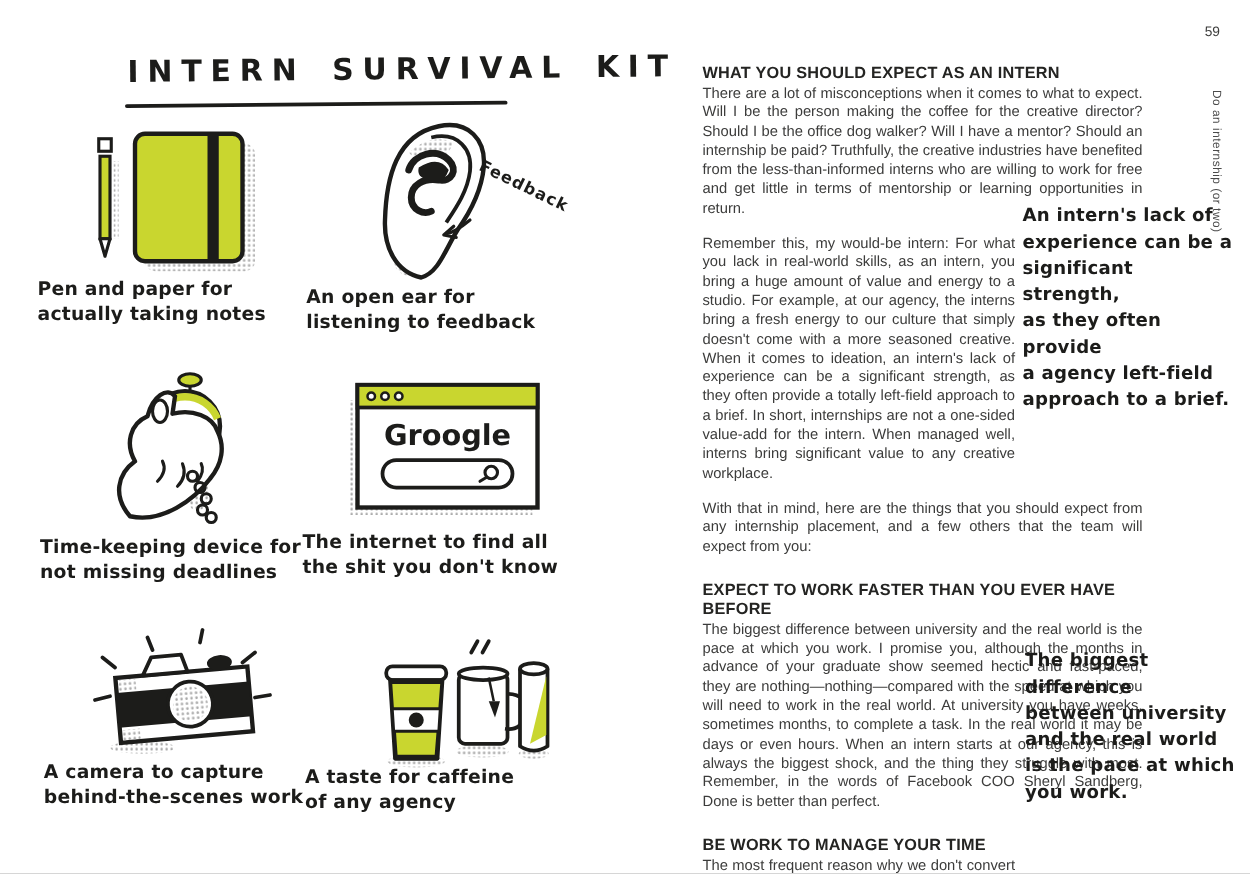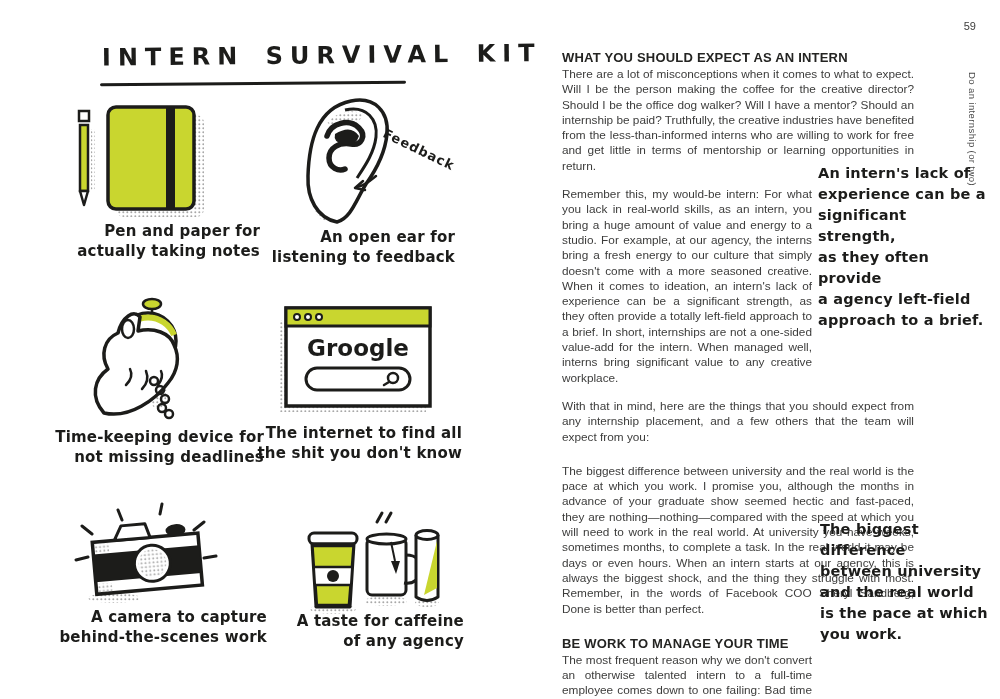--- a/index.html
+++ b/index.html
@@ -5,21 +5,21 @@
   html,body{margin:0;padding:0;background:#9a9a9a;}
   .sheet{position:relative;width:1000px;height:699px;margin:0 auto;background:#ffffff;
          font-family:"Liberation Sans",sans-serif;overflow:hidden;color:#1c1c1a;}
   
   .page-title{position:absolute;left:102px;top:42px;width:310px;text-align:center;
       font-family:"DejaVu Sans",sans-serif;font-weight:700;font-size:24px;
       letter-spacing:7px;word-spacing:6px;transform:rotate(-0.6deg);white-space:nowrap;}
   .title-underline{position:absolute;left:100px;top:82px;width:306px;height:3px;
       background:#1c1c1a;border-radius:2px;transform:rotate(-0.5deg);}
   .illu{position:absolute;}
-  .caption{position:absolute;text-align:right;white-space:pre-line;
+  .caption{position:absolute;text-align:left;white-space:pre-line;
       font-family:"DejaVu Sans",sans-serif;font-weight:700;font-size:15px;
       line-height:1.3;letter-spacing:0.2px;color:#1c1c1a;}
   .annotation{position:absolute;font-family:"DejaVu Sans",sans-serif;font-weight:700;
       font-size:13px;letter-spacing:1px;transform:rotate(26deg);}
   .arrow-wrap{position:absolute;}
   
   .column{position:absolute;left:562px;top:50px;width:352px;}
   .sec-h{font-weight:700;font-size:13px;letter-spacing:0.2px;color:#242422;
       margin:0 0 2px 0;}
   .sec-p{font-size:11.8px;line-height:15.3px;color:#3c3c3b;text-align:justify;
@@ -174,20 +174,21 @@
 
     <div class="column">
       <h2 class="sec-h">WHAT YOU SHOULD EXPECT AS AN INTERN</h2>
       <p class="sec-p">There are a lot of misconceptions when it comes to what to expect. Will I be the person making the coffee for the creative director? Should I be the office dog walker? Will I have a mentor? Should an internship be paid? Truthfully, the creative industries have benefited from the less-than-informed interns who are willing to work for free and get little in terms of mentorship or learning opportunities in return.</p>
 
       <p class="sec-p narrow">Remember this, my would-be intern: For what you lack in real-world skills, as an intern, you bring a huge amount of value and energy to a studio. For example, at our agency, the interns bring a fresh energy to our culture that simply doesn't come with a more seasoned creative. When it comes to ideation, an intern's lack of experience can be a significant strength, as they often provide a totally left-field approach to a brief. In short, internships are not a one-sided value-add for the intern. When managed well, interns bring significant value to any creative workplace.</p>
 
       <p class="sec-p">With that in mind, here are the things that you should expect from any internship placement, and a few others that the team will expect from you:</p>
       <div class="gap"></div>
 
+      <h2 class="sec-h">EXPECT TO WORK FASTER THAN YOU EVER HAVE BEFORE</h2>
       <p class="sec-p">The biggest difference between university and the real world is the pace at which you work. I promise you, although the months in advance of your graduate show seemed hectic and fast-paced, they are nothing—nothing—compared with the speed at which you will need to work in the real world. At university you have weeks, sometimes months, to complete a task. In the real world it may be days or even hours. When an intern starts at our agency, this is always the biggest shock, and the thing they struggle with most. Remember, in the words of Facebook COO Sheryl Sandberg, Done is better than perfect.</p>
       <div class="gap"></div>
 
       <h2 class="sec-h">BE WORK TO MANAGE YOUR TIME</h2>
       <p class="sec-p narrow">The most frequent reason why we don't convert an otherwise talented intern to a full-time employee comes down to one failing: Bad time management. All too often, interns treat deadlines as fluid entities that can shift with the “ready-ness” of a piece of work. Keep this in mind: Missing a deadline once is forgivable. Twice is a red flag. More than twice and you're out.</p>
     </div>
 
     <div class="callout" style="left:818px;top:163px">An intern's lack of
 experience can be a
 significant strength,

